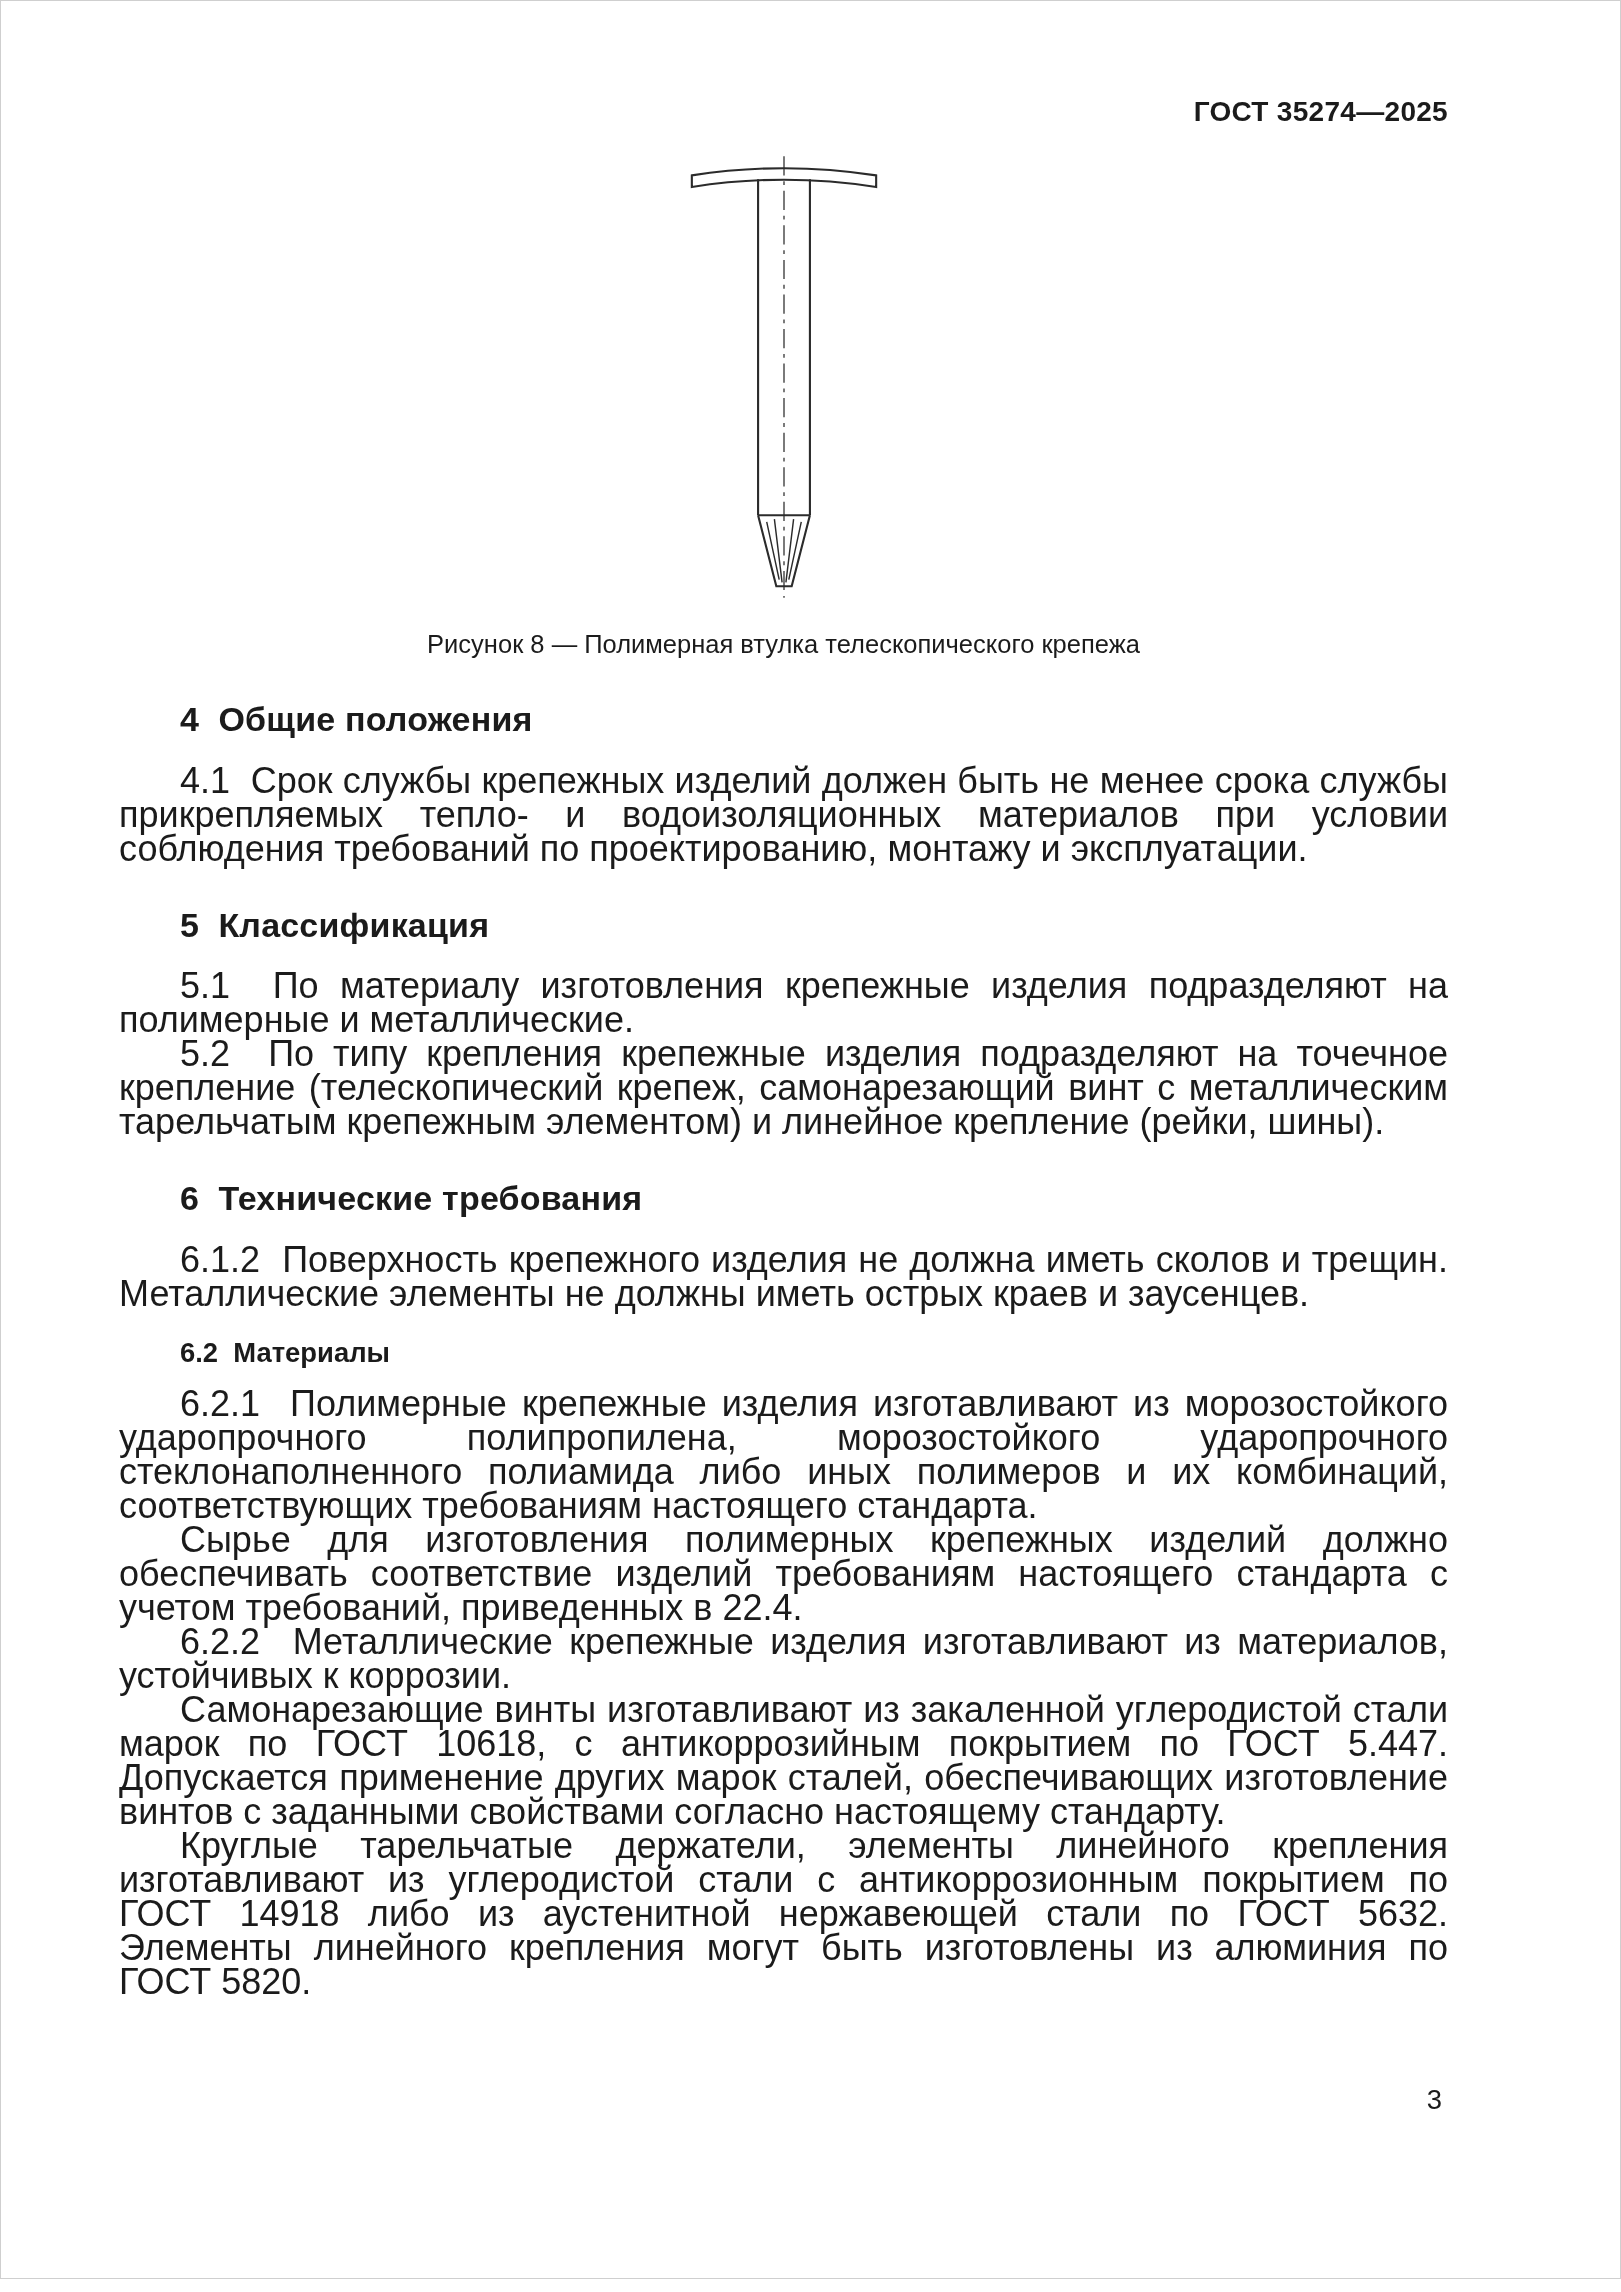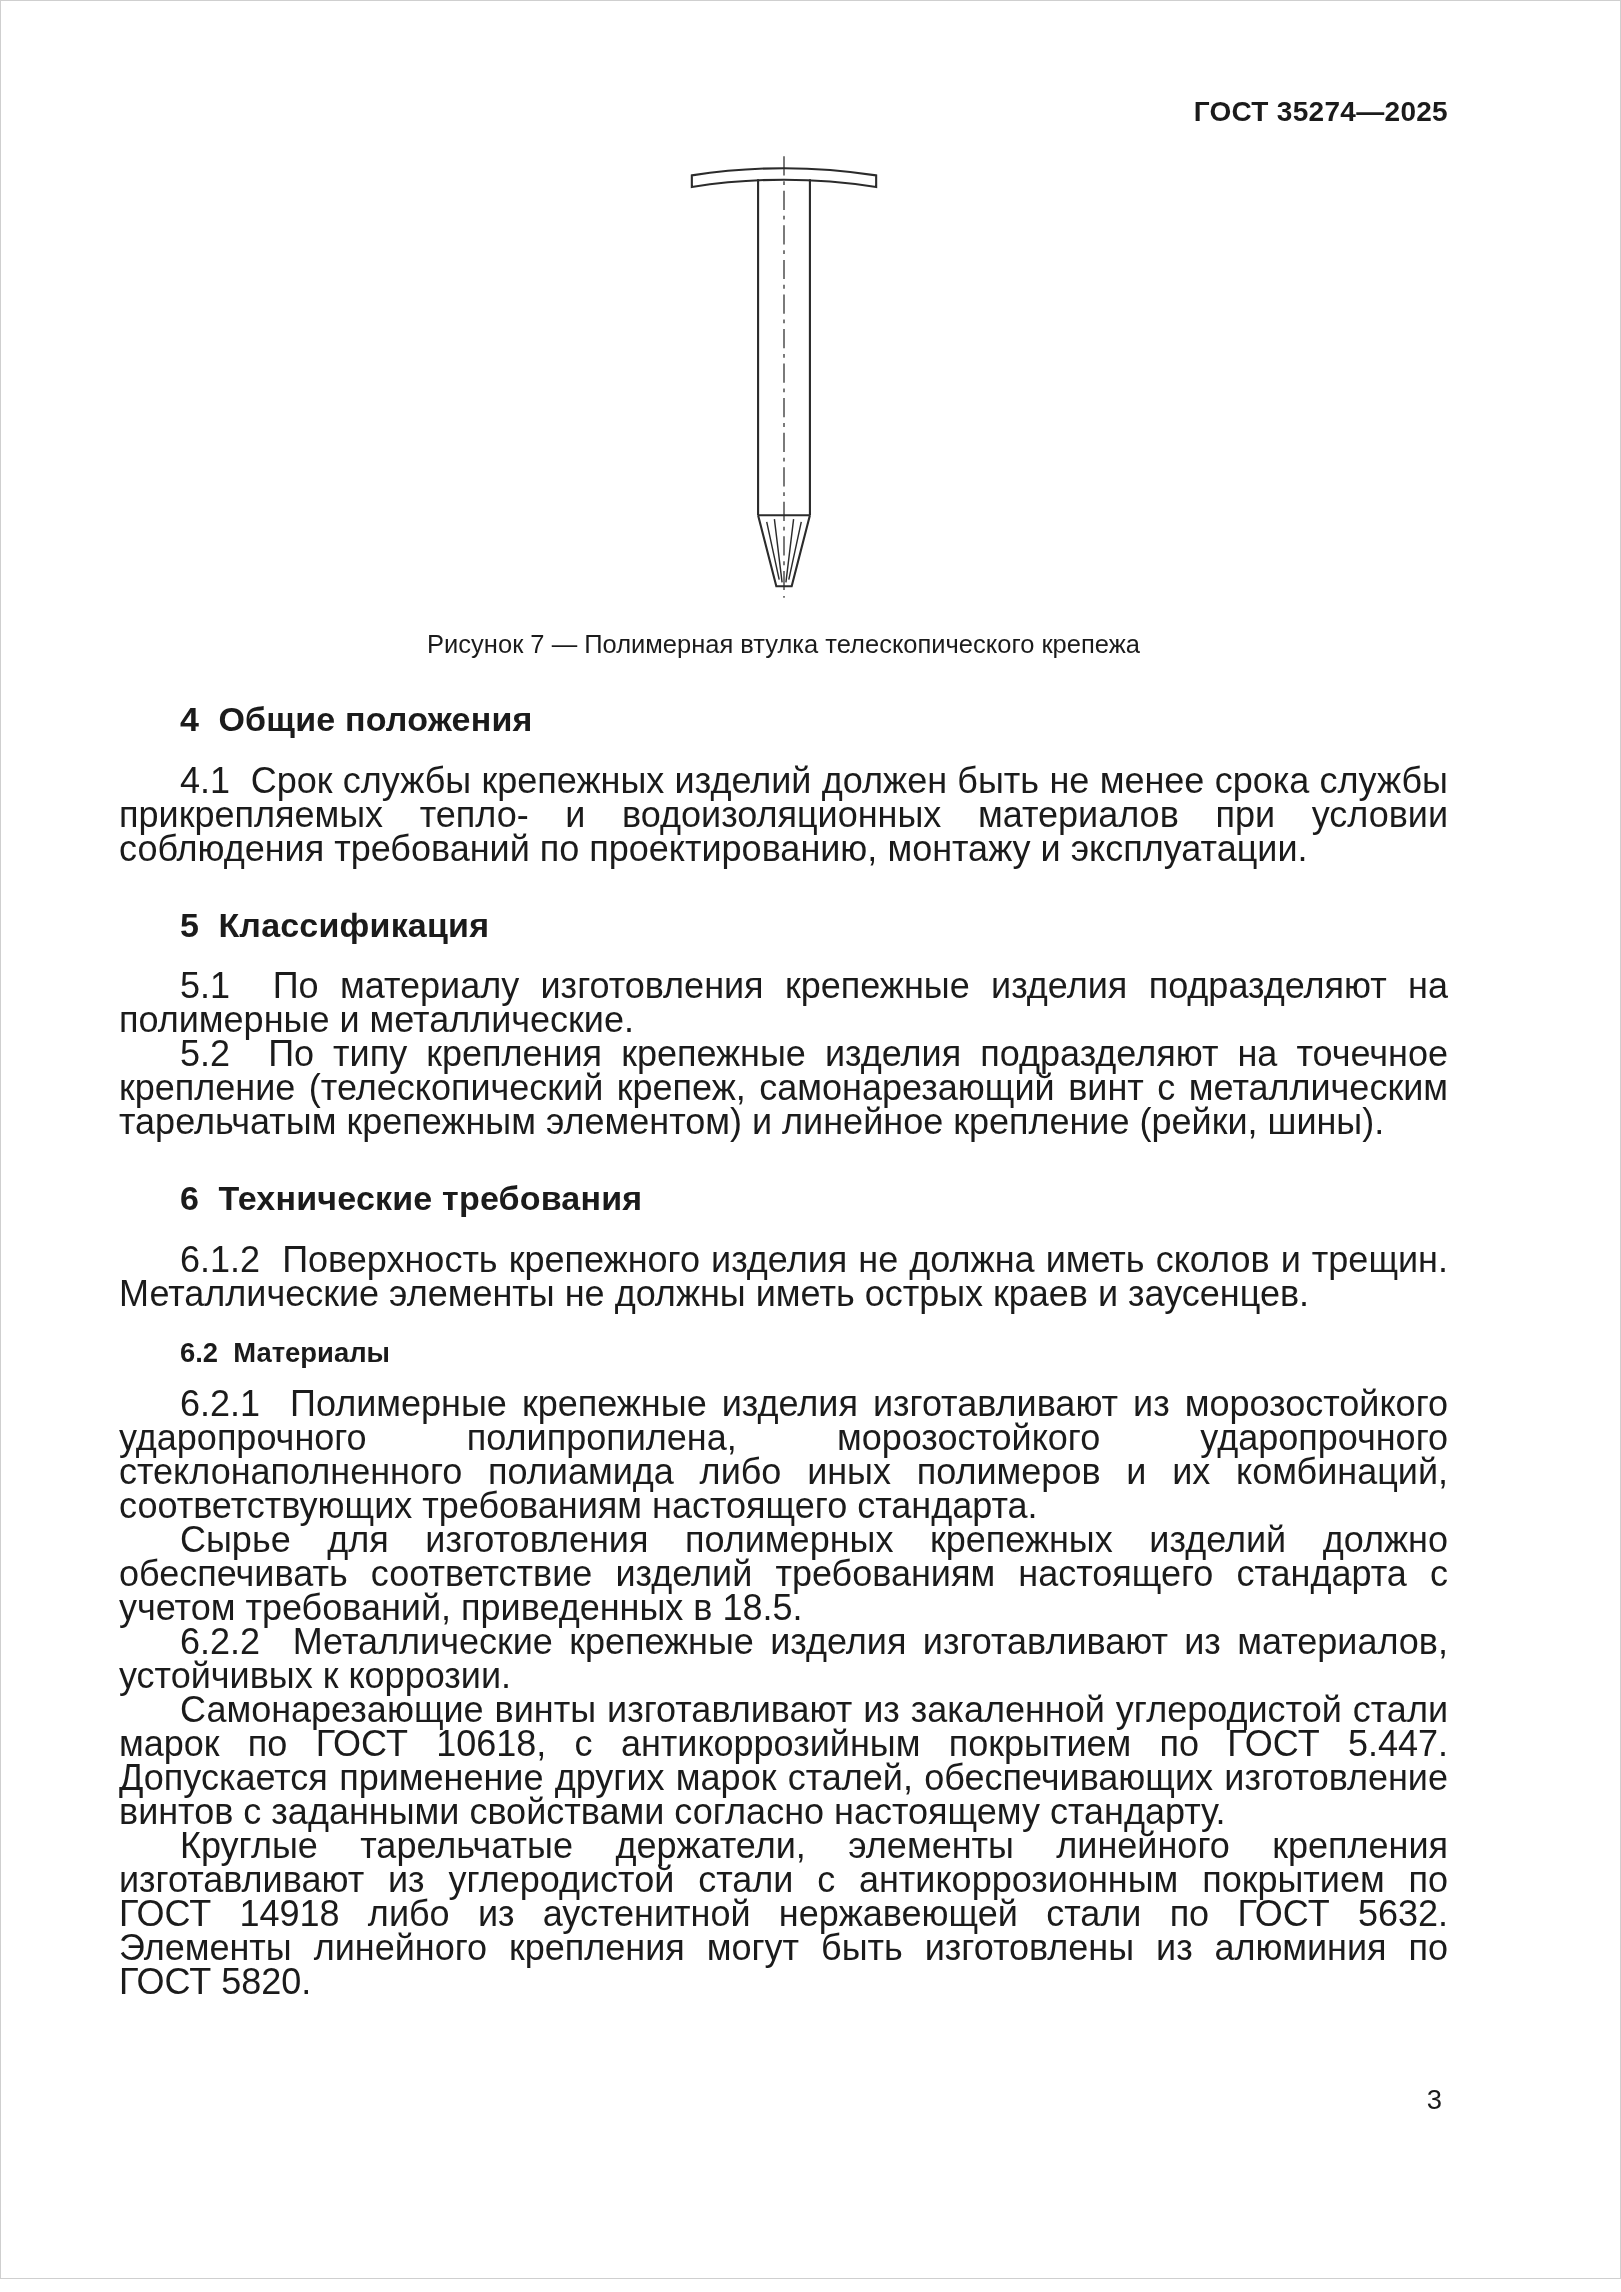--- a/index.html
+++ b/index.html
@@ -79,37 +79,37 @@
         <path class="draw" stroke-width="2.2" d="M4,22 Q100,7 196,22 L196,34 Q100,19 4,34 Z"></path>
 
         <path class="draw" stroke-width="2.2" d="M73,26 L73,376 M127,26 L127,376 M73,376 L127,376"></path>
 
         <path class="draw" stroke-width="2.2" d="M73,376 L92,450 L108,450 L127,376"></path>
 
         <path class="draw" stroke-width="1.5" d="M82,383 L95,443 M90,380 L98,446 M110,380 L102,446 M118,383 L105,443"></path>
 
         <path class="draw" stroke-width="1.3" stroke-dasharray="20 6 4 6" d="M100,2 L100,462"></path>
       </svg>
-      <figcaption class="figure-caption">Рисунок 7 — Полимерная втулка телескопического крепежа</figcaption>
+      <figcaption class="figure-caption">Рисунок 8 — Полимерная втулка телескопического крепежа</figcaption>
     </figure>
 
     <h1 class="h1">4&nbsp; Общие положения</h1>
     <p class="par">4.1&nbsp; Срок службы крепежных изделий должен быть не менее срока службы прикрепляемых тепло- и водоизоляционных материалов при условии соблюдения требований по проектированию, монтажу и эксплуатации.</p>
 
     <h1 class="h1">5&nbsp; Классификация</h1>
     <p class="par">5.1&nbsp; По материалу изготовления крепежные изделия подразделяют на полимерные и металлические.</p>
     <p class="par">5.2&nbsp; По типу крепления крепежные изделия подразделяют на точечное крепление (телескопический крепеж, самонарезающий винт с металлическим тарельчатым крепежным элементом) и линейное крепление (рейки, шины).</p>
 
     <h1 class="h1">6&nbsp; Технические требования</h1>
 
     <p class="par">6.1.2&nbsp; Поверхность крепежного изделия не должна иметь сколов и трещин. Металлические элементы не должны иметь острых краев и заусенцев.</p>
 
     <h2 class="h2">6.2&nbsp; Материалы</h2>
     <p class="par">6.2.1&nbsp; Полимерные крепежные изделия изготавливают из морозостойкого ударопрочного полипропилена, морозостойкого ударопрочного стеклонаполненного полиамида либо иных полимеров и их комбинаций, соответствующих требованиям настоящего стандарта.</p>
-    <p class="par">Сырье для изготовления полимерных крепежных изделий должно обеспечивать соответствие изделий требованиям настоящего стандарта с учетом требований, приведенных в 18.5.</p>
+    <p class="par">Сырье для изготовления полимерных крепежных изделий должно обеспечивать соответствие изделий требованиям настоящего стандарта с учетом требований, приведенных в 22.4.</p>
     <p class="par">6.2.2&nbsp; Металлические крепежные изделия изготавливают из материалов, устойчивых к коррозии.</p>
     <p class="par">Самонарезающие винты изготавливают из закаленной углеродистой стали марок по ГОСТ 10618, с антикоррозийным покрытием по ГОСТ 5.447. Допускается применение других марок сталей, обеспечивающих изготовление винтов с заданными свойствами согласно настоящему стандарту.</p>
     <p class="par">Круглые тарельчатые держатели, элементы линейного крепления изготавливают из углеродистой стали с антикоррозионным покрытием по ГОСТ 14918 либо из аустенитной нержавеющей стали по ГОСТ 5632. Элементы линейного крепления могут быть изготовлены из алюминия по ГОСТ 5820.</p>
 
   </div>
 
   <div class="page-number">3</div>
 </div>
 
 

